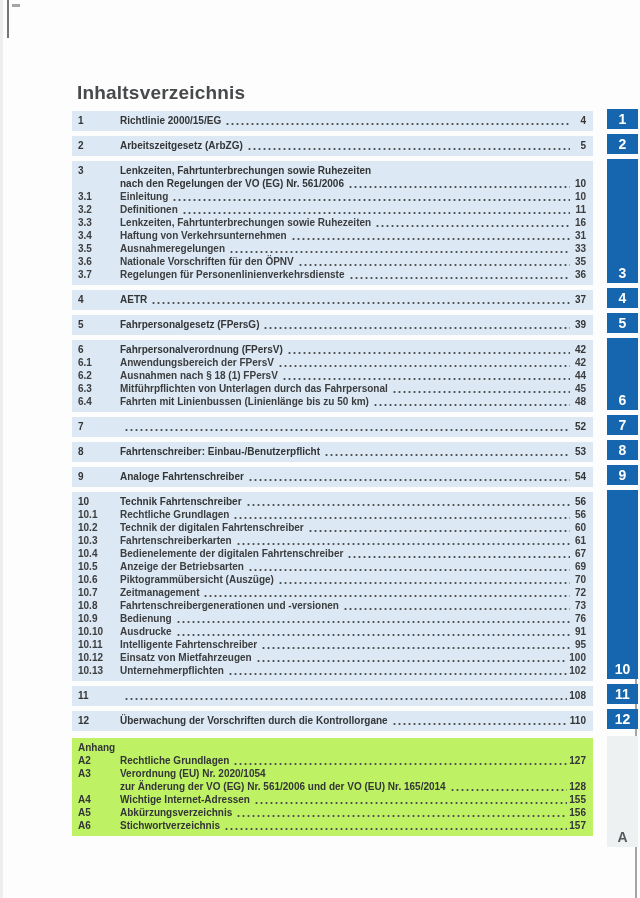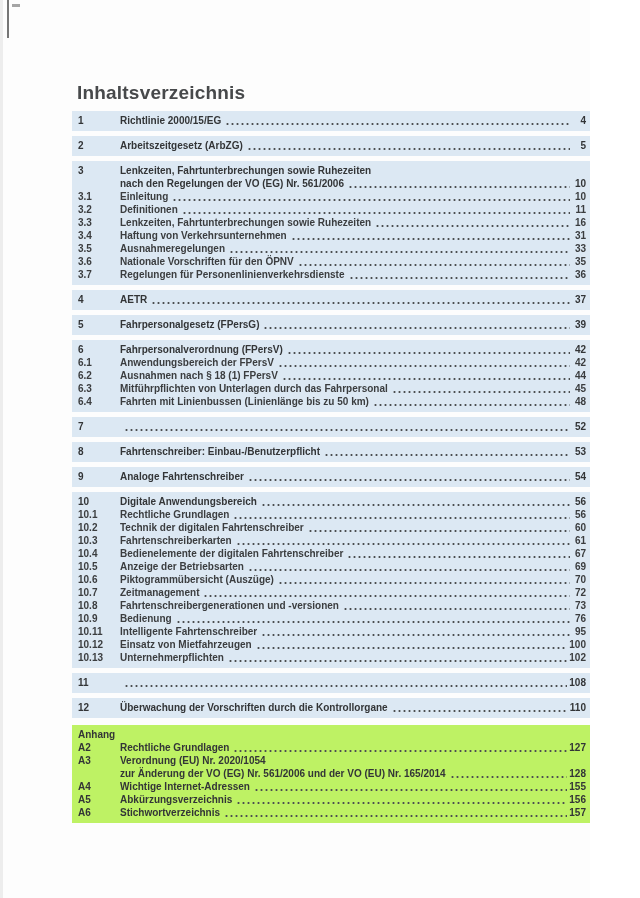--- a/index.html
+++ b/index.html
@@ -3,21 +3,21 @@
 <meta charset="utf-8">
 <style>
   html,body{margin:0;padding:0;}
   body{
     width:640px;height:898px;
     background:#ffffff;
     font-family:"Liberation Sans", sans-serif;
     overflow:hidden;
   }
   .sheet{
-    position:relative;width:590px;height:898px;
+    position:relative;width:640px;height:898px;
     background:#fdfdfd;overflow:hidden;
   }
   
   .edge-left{position:absolute;left:0;top:0;width:3px;height:898px;background:#d9d9d9;opacity:.45;}
   .edge-left-dark{position:absolute;left:7px;top:0;width:2px;height:38px;background:#3c3c3c;opacity:.7;}
   .edge-top-mark{position:absolute;left:12px;top:4px;width:8px;height:3px;background:#6a6a6a;opacity:.6;}
   .edge-right-dark{position:absolute;left:635px;top:548px;width:2px;height:350px;background:#8f8f8f;opacity:.8;}
 
   .page-title{
     position:absolute;left:77px;top:82px;margin:0;
@@ -210,21 +210,21 @@
         <div class="row bold">
           <div class="num">9</div>
           <div class="label">Analoge Fahrtenschreiber</div>
           <div class="leader"></div>
           <div class="page-num">54</div>
         </div>
       </div>
       <div class="band">
         <div class="row bold">
           <div class="num">10</div>
-          <div class="label">Digitale Anwendungsbereich</div>
+          <div class="label">Technik Fahrtenschreiber</div>
           <div class="leader"></div>
           <div class="page-num">56</div>
         </div>
         <div class="row">
           <div class="num">10.1</div>
           <div class="label">Rechtliche Grundlagen</div>
           <div class="leader"></div>
           <div class="page-num">56</div>
         </div>
         <div class="row">
@@ -267,20 +267,26 @@
           <div class="num">10.8</div>
           <div class="label">Fahrtenschreibergenerationen und -versionen</div>
           <div class="leader"></div>
           <div class="page-num">73</div>
         </div>
         <div class="row">
           <div class="num">10.9</div>
           <div class="label">Bedienung</div>
           <div class="leader"></div>
           <div class="page-num">76</div>
+        </div>
+        <div class="row">
+          <div class="num">10.10</div>
+          <div class="label">Ausdrucke</div>
+          <div class="leader"></div>
+          <div class="page-num">91</div>
         </div>
         <div class="row">
           <div class="num">10.11</div>
           <div class="label">Intelligente Fahrtenschreiber</div>
           <div class="leader"></div>
           <div class="page-num">95</div>
         </div>
         <div class="row">
           <div class="num">10.12</div>
           <div class="label">Einsatz von Mietfahrzeugen</div>

